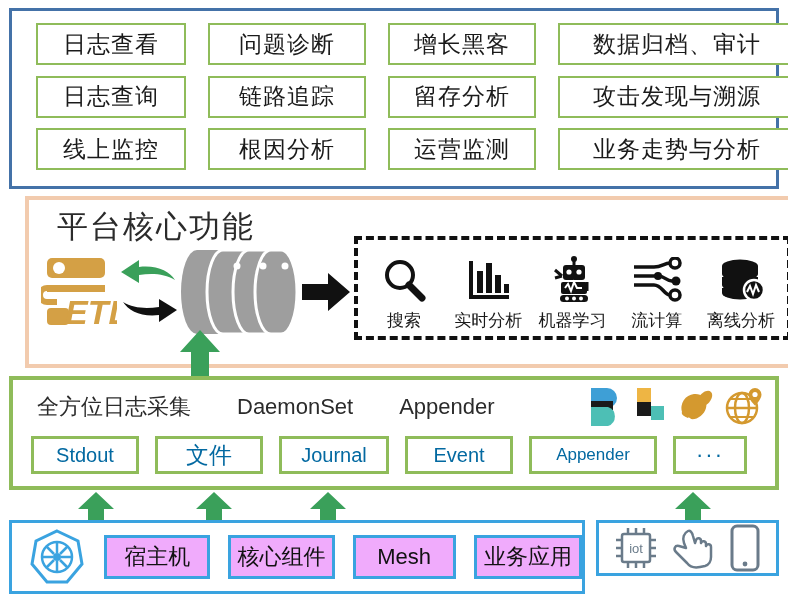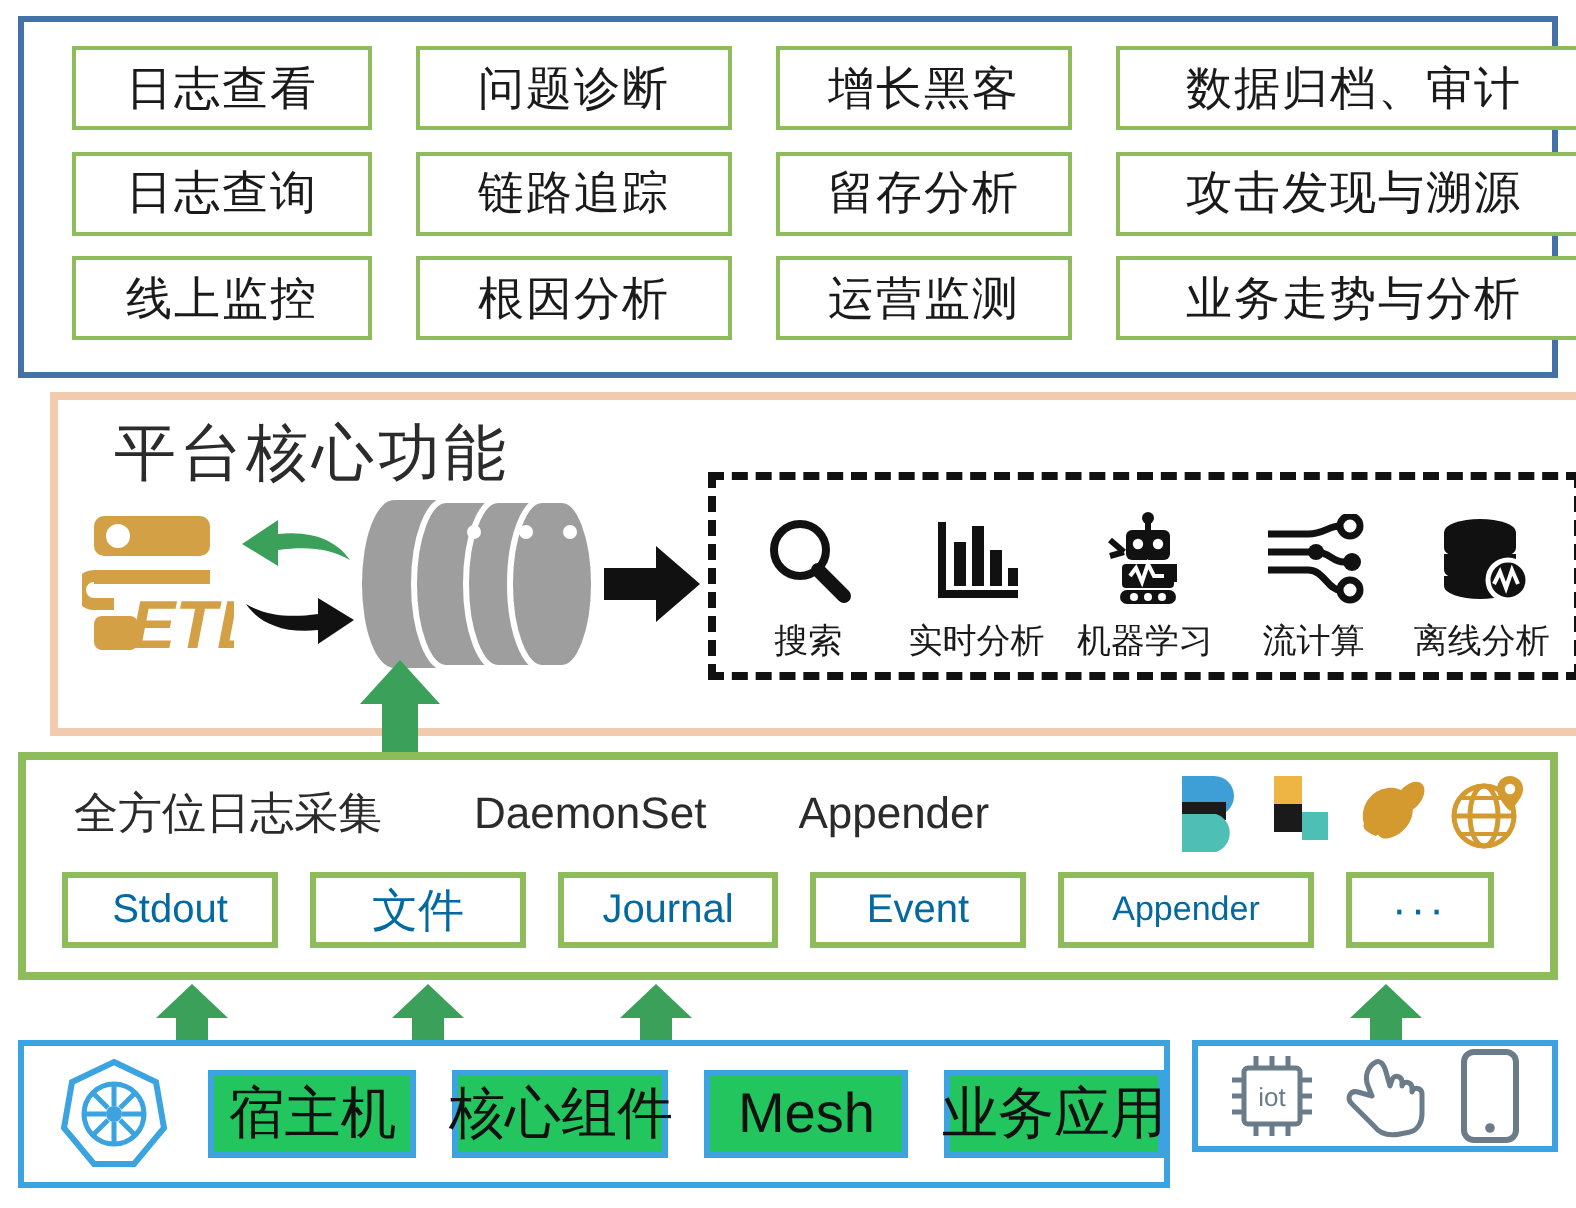--- a/index.html
+++ b/index.html
@@ -105,23 +105,23 @@
   #infra {
     left: 9px; top: 520px; width: 576px; height: 74px;
     border: 3px solid #3aa3e0;
   }
   #infra-row {
     position:absolute; inset:0;
     display:flex; align-items:center; gap: 18px; padding-left: 16px;
   }
   .k8s-ico { width: 58px; height: 58px; flex:none; }
   .inf-box {
-    border: 3px solid #3aa3e0; background:#22c55e; height: 44px;
+    border: 3px solid #3aa3e0; background:#f0abfc; height: 44px;
     display:flex; align-items:center; justify-content:center;
-    font-size: 28px; color:#111; white-space:nowrap;
+    font-size: 22px; color:#111; white-space:nowrap;
   }
   .inf-w1 { width: 108px; }
   .inf-w2 { width: 108px; }
   .inf-w3 { width: 105px; }
   .inf-w4 { width: 110px; }
 
   #devices {
     left: 596px; top: 520px; width: 183px; height: 56px;
     border: 3px solid #3aa3e0;
   }

